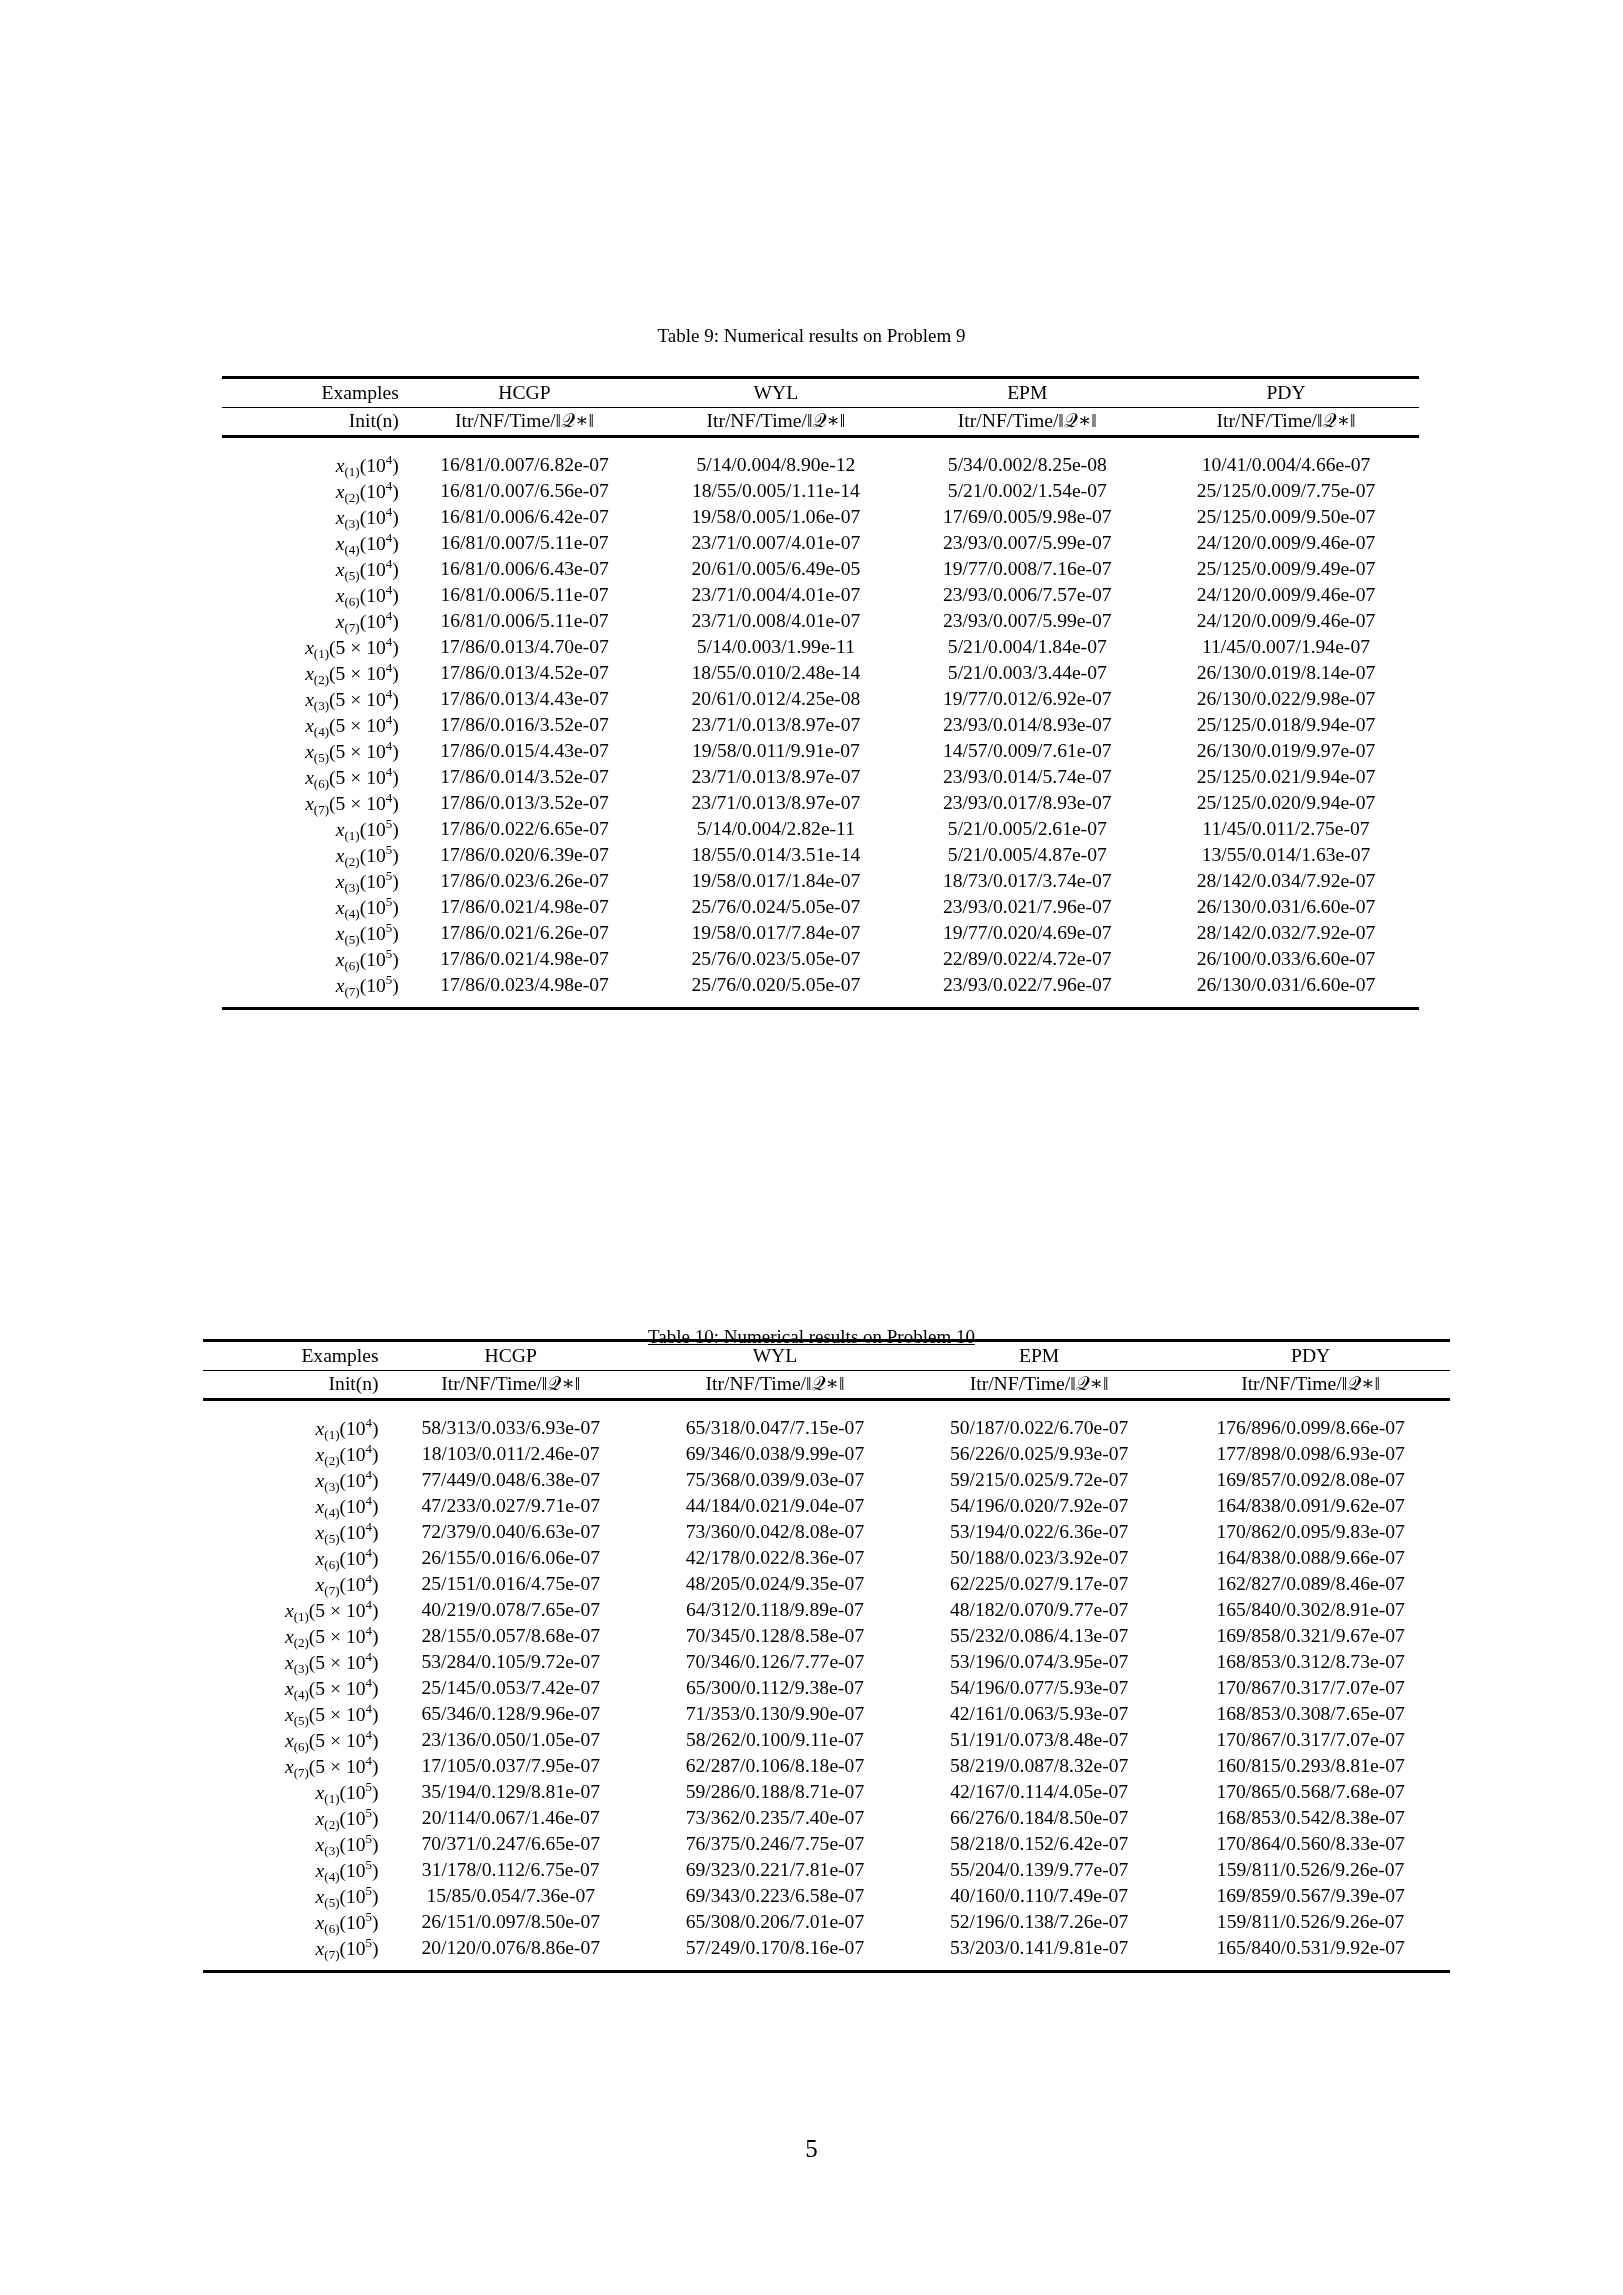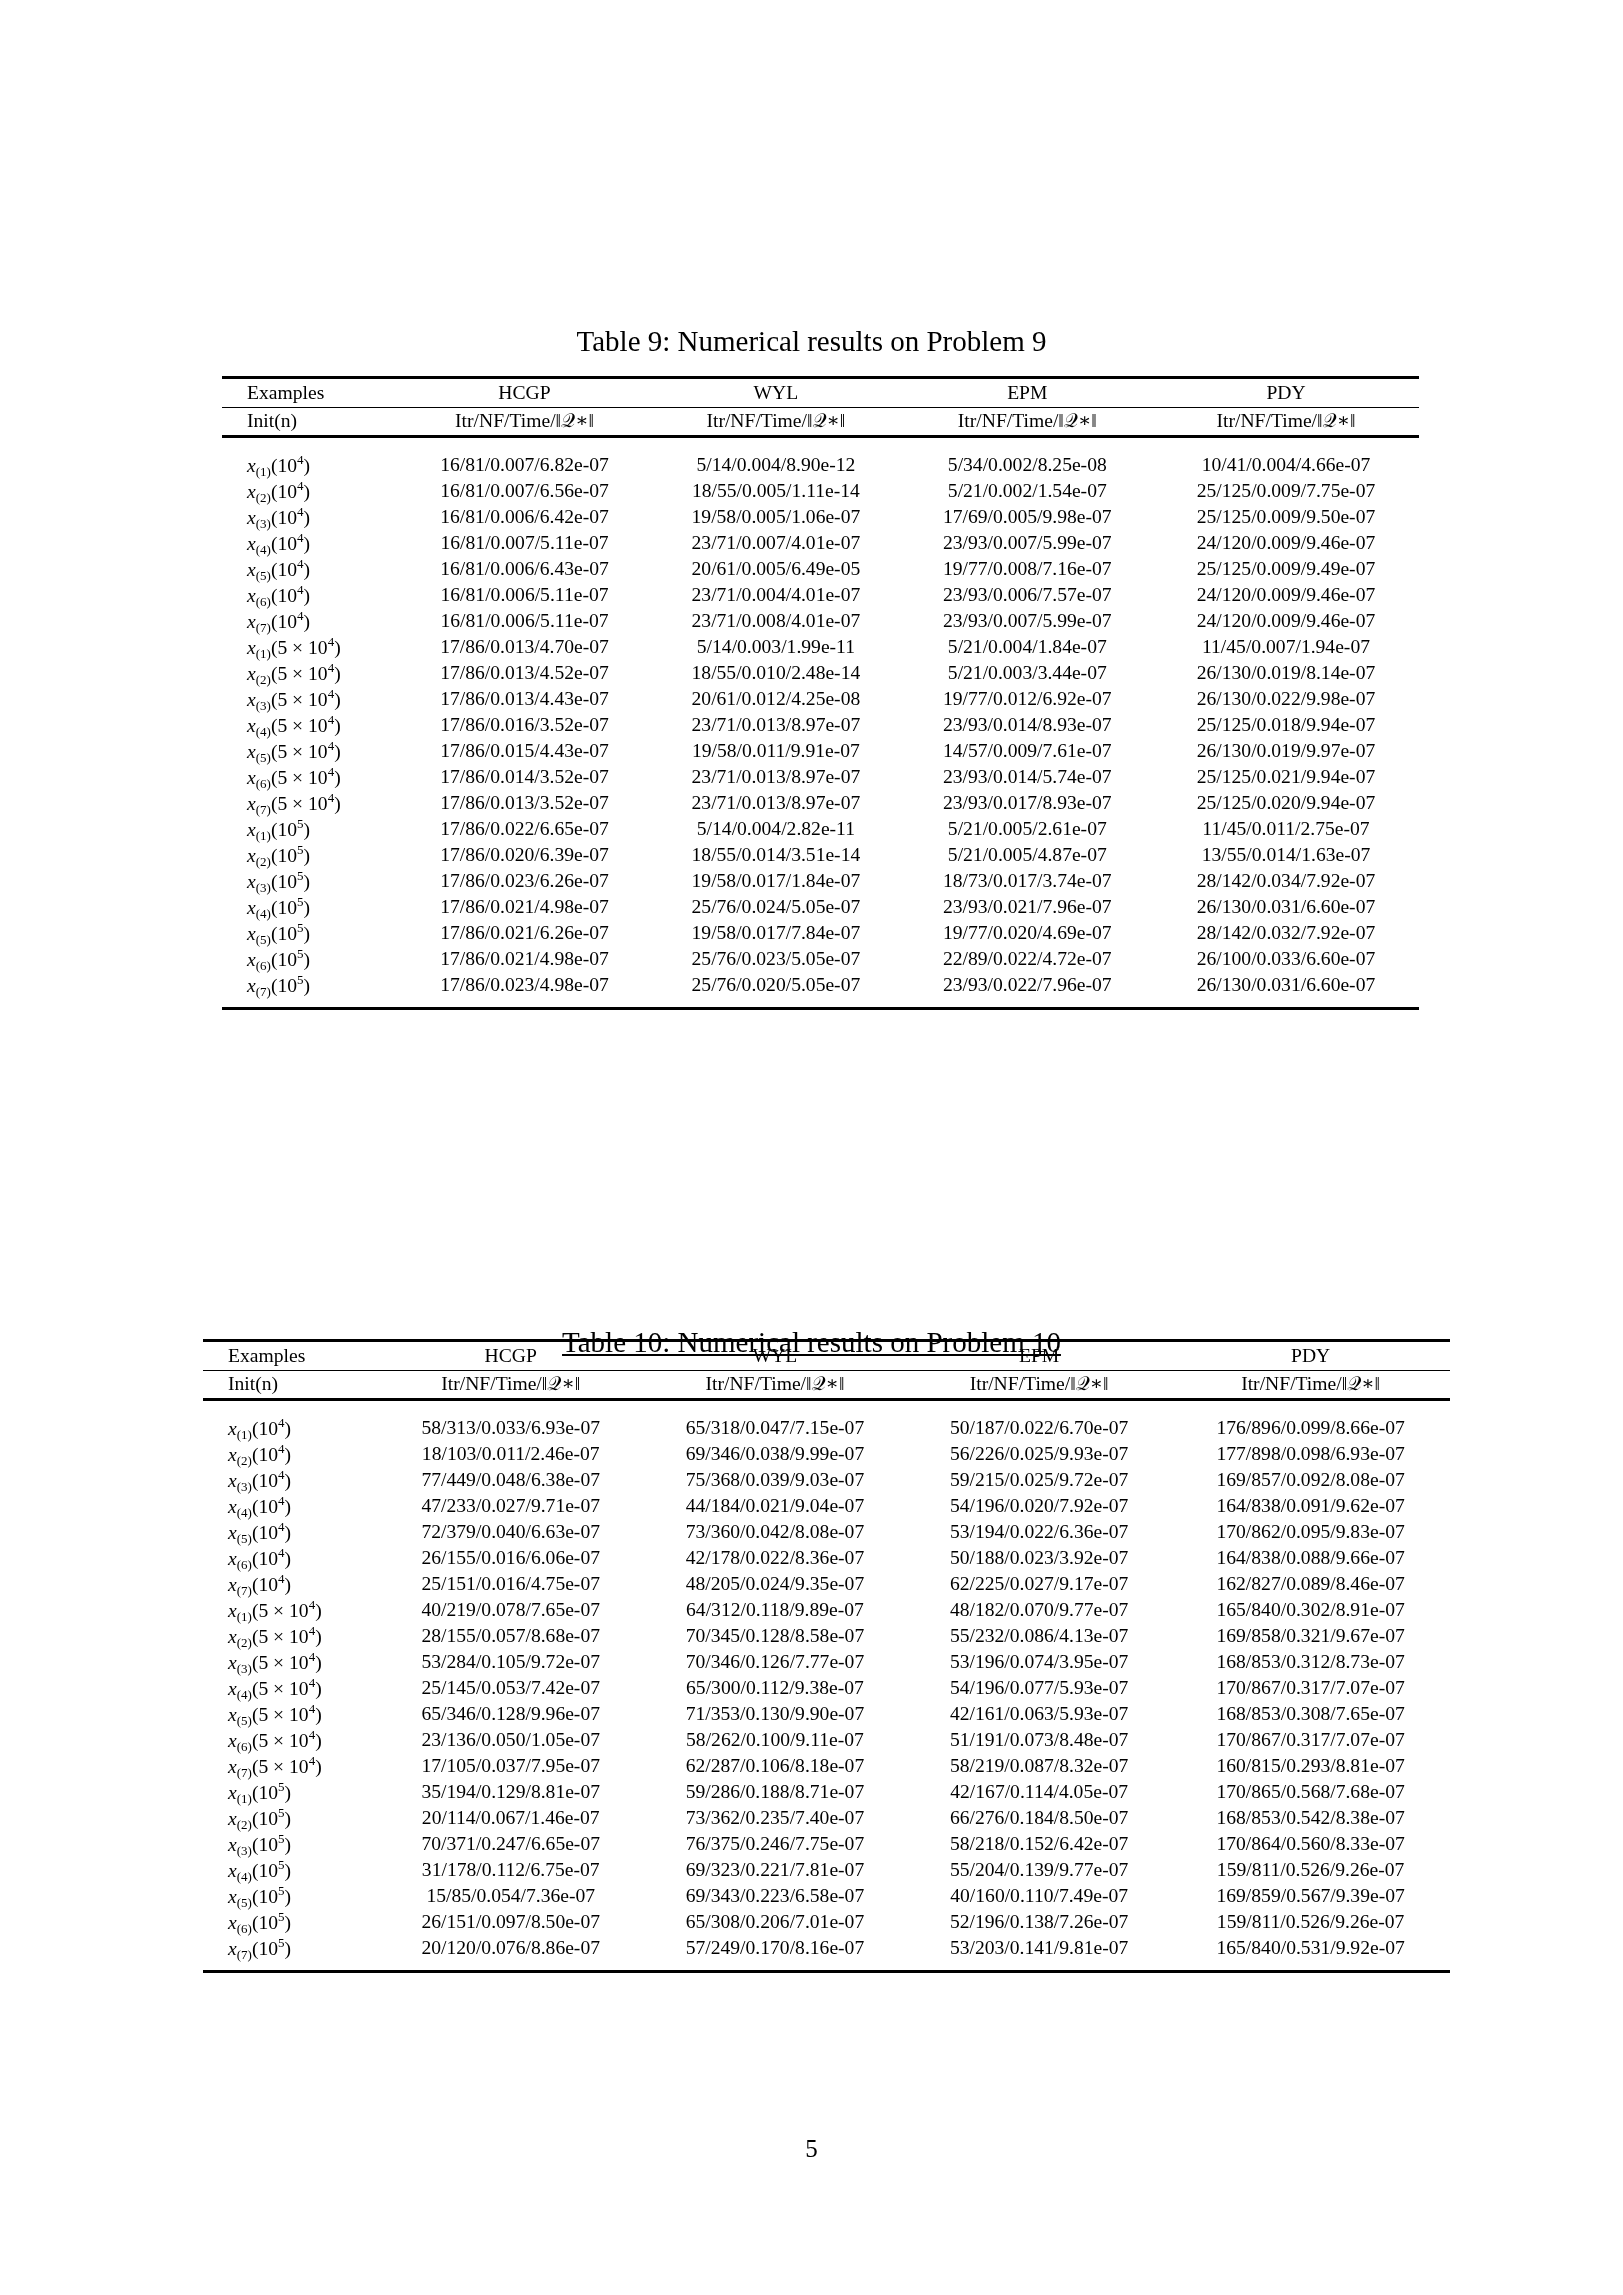--- a/index.html
+++ b/index.html
@@ -1,23 +1,23 @@
 <!DOCTYPE html>
 <html style="font-size:10.5px"><head>
 <meta charset="utf-8">
 <style>
   html, body { margin: 0; padding: 0; background: #ffffff; }
   body { width: 1623px; height: 2295px; position: relative; overflow: hidden;
          font-family: "Liberation Serif", "DejaVu Serif", serif; color: #000; }
-  .caption { position: absolute; left: 0; width: 1623px; text-align: center; font-size: 29px; }
+  .caption { position: absolute; left: 0; width: 1623px; text-align: center; font-size: 19px; }
   .tbl { position: absolute; border-collapse: collapse; font-size: 19.6px; line-height: 1; }
   .tbl td, .tbl th { font-weight: normal; padding: 0; white-space: nowrap; }
   .tbl th { height: 27.5px; }
   .tbl td { height: 26px; }
-  .tbl .c0 { text-align: left; padding-left: 25px; }
+  .tbl .c0 { text-align: right; padding-left: 25px; }
   .tbl .cv { text-align: center; }
   .tbl thead tr.h1 th { border-top: 3.3px solid #000; border-bottom: 1.3px solid #000; }
   .tbl thead tr.h2 th { border-bottom: 3.3px solid #000; }
   .tbl tbody tr:last-child td { border-bottom: 3.3px solid #000; padding-bottom: 9px; }
   .tbl tbody tr:first-child td { padding-top: 14px; }
   .xi { font-style: italic; }
   .sub { font-size: 13px; vertical-align: -3.9px; }
   .sup { font-size: 13px; vertical-align: 7.9px; }
   #t9 { left: 222px; top: 376px; width: 1197px; }
   #t10 { left: 203px; top: 1339px; width: 1247px; }

